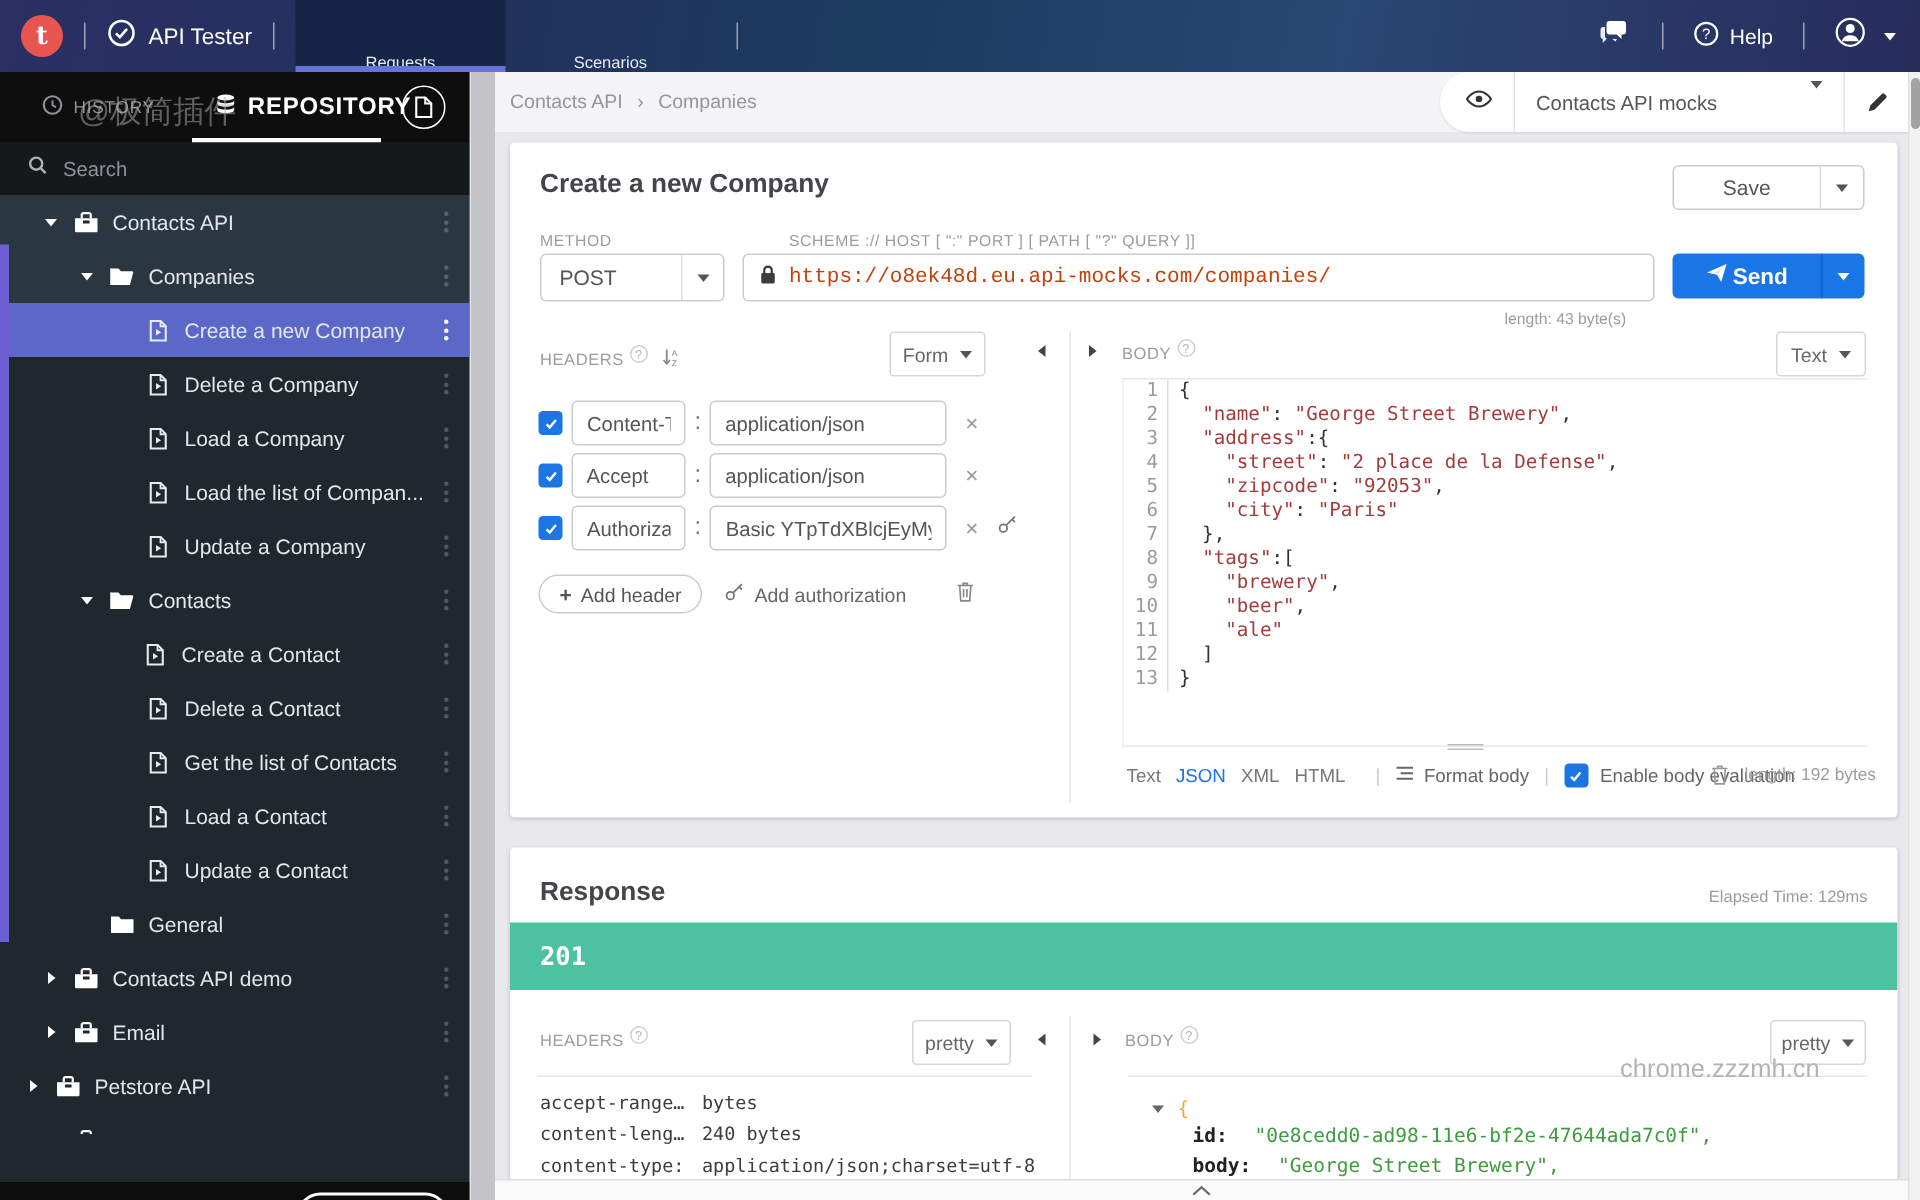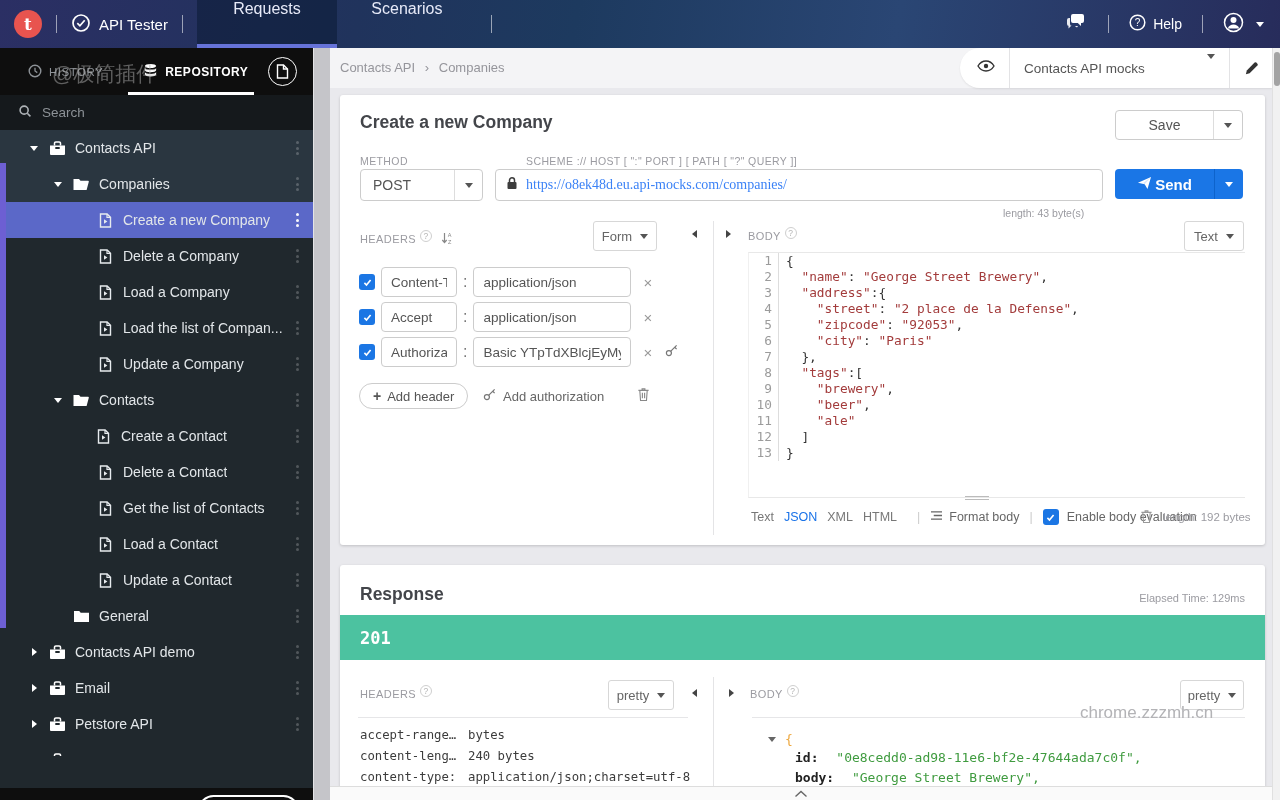--- a/index.html
+++ b/index.html
@@ -8,36 +8,36 @@
 
   
   .navbar { position:absolute; left:0; top:0; width:1280px; height:48px;
     background:linear-gradient(100deg,#2b2f64 0%,#20335c 28%,#1d3a5f 45%,#2a4674 70%,#272c5b 100%);
     display:flex; align-items:center; color:#fff; z-index:40; }
   .logo { width:28px; height:28px; border-radius:50%; background:#e8544f; color:#fff;
     font-family:"DejaVu Serif", serif; font-weight:bold; font-size:17px;
     display:flex; align-items:center; justify-content:center; margin-left:14px; }
   .nav-div { width:1px; height:18px; background:rgba(255,255,255,.55); margin:0 14px; }
   .appname { display:flex; align-items:center; gap:8px; font-size:15px; }
-  .nav-tab { height:48px; width:140px; display:flex; align-items:flex-start; justify-content:center;
-    font-size:16px; color:#e7eaf8; position:relative; cursor:pointer; }
+  .nav-tab { height:48px; width:140px; display:flex; align-items:flex-end; justify-content:center;
+    font-size:11px; color:#e7eaf8; position:relative; cursor:pointer; }
   .nav-tab.active { background:rgba(7,24,48,.5); }
   .nav-tab.active::after { content:""; position:absolute; left:0; bottom:0; width:100%; height:4px; background:#6673d9; }
   .nav-right { margin-left:auto; display:flex; align-items:center; }
   .nav-right .nav-div { margin:0 20px; }
   .helpwrap { display:flex; align-items:center; gap:7px; font-size:14px; }
   .cdn { width:0; height:0; border-left:4px solid transparent; border-right:4px solid transparent; border-top:5px solid #fff; }
 
   
   .sidebar { position:absolute; left:0; top:48px; width:313px; height:752px; background:#20282d; z-index:30; overflow:hidden; }
   .sb-head { position:absolute; left:0; top:0; width:313px; height:47px; background:#0e0e0e;
     display:flex; align-items:center; }
   .sb-tab { display:flex; align-items:center; gap:7px; font-size:11.5px; letter-spacing:.5px; cursor:pointer; }
   .sb-tab.history { color:#8d9297; margin-left:28px; }
-  .sb-tab.repo { color:#fff; font-weight:bold; font-size:12px; margin-left:40px; }
+  .sb-tab.repo { color:#fff; font-weight:bold; font-size:16px; margin-left:40px; }
   .repo-underline { position:absolute; left:128px; bottom:0; width:126px; height:3px; background:#fff; }
   .newreq-btn { position:absolute; right:16px; top:9px; width:29px; height:29px; border:1.6px solid #fff; border-radius:50%;
     display:flex; align-items:center; justify-content:center; cursor:pointer; }
   .sb-search { position:absolute; left:0; top:47px; width:313px; height:35px; background:#15191c;
     display:flex; align-items:center; padding-left:18px; gap:10px; }
   .sb-search input { background:transparent; border:none; outline:none; color:#9aa0a4; font-size:13.5px; width:220px;
     font-family:"Liberation Sans",sans-serif; }
   .sb-search input::placeholder { color:#8d9297; }
   .tree { position:absolute; left:0; top:82px; width:313px; height:626px; overflow:hidden; }
   .tree-row { height:36px; display:flex; align-items:center; color:#e2e6e9; font-size:14px; cursor:pointer; position:relative; }
@@ -94,21 +94,21 @@
   .send-btn .car { border-left:1px solid #0d63cc; }
   .send-btn .cdn2 { border-top-color:#fff; }
 
   .select { position:absolute; height:32px; border:1px solid #ccc; border-radius:4px; background:#fff;
     display:flex; align-items:stretch; cursor:pointer; }
   .select .val { flex:1; display:flex; align-items:center; padding-left:12px; font-size:14px; color:#555; }
   .select .car { width:28px; border-left:1px solid #ddd; display:flex; align-items:center; justify-content:center; }
 
   .url-input { position:absolute; height:32px; border:1px solid #ccc; border-radius:4px; background:#fff;
     display:flex; align-items:center; padding:0 10px; gap:8px; }
-  .url-input input { border:none; outline:none; font-size:14px; color:#3b82f6; width:560px; font-family:Liberation Serif, serif; }
+  .url-input input { border:none; outline:none; font-size:14px; color:#c2410c; width:560px; font-family:Liberation Mono, monospace; }
   .note { position:absolute; font-size:10.5px; color:#9b9ba1; }
 
   .dd { position:absolute; height:30px; border:1px solid #d7d7d7; border-radius:3px; background:#fff;
     display:flex; align-items:center; justify-content:center; gap:8px; font-size:13px; color:#666; cursor:pointer; }
 
   .chev-l { width:0; height:0; border-top:4.5px solid transparent; border-bottom:4.5px solid transparent; border-right:5.5px solid #444; cursor:pointer; }
   .chev-r { width:0; height:0; border-top:4.5px solid transparent; border-bottom:4.5px solid transparent; border-left:5.5px solid #444; cursor:pointer; }
   .vdiv { position:absolute; width:1px; background:#e4e4e6; }
 
   
@@ -510,21 +510,21 @@
             <rect x="6.3" y="6" width="4.4" height="2" fill="#20282d"></rect>
           </svg>
         </span>
         <span class="t-label">Email</span>
         <span class="kebab">
           <i></i>
           <i></i>
           <i></i>
         </span>
       </div>
-      <div class="tree-row  " style="padding-left: 26px;">
+      <div class="tree-row  " style="padding-left: 14px;">
         <span class="caret">
           <span class="right"></span>
         </span>
         <span class="t-icon">
           <svg width="17" height="14" viewBox="0 0 17 14">
             <path d="M1 4.5h15V13a1 1 0 0 1-1 1H2a1 1 0 0 1-1-1z" fill="#fff"></path>
             <path d="M5.5 4.5V2.3A1.3 1.3 0 0 1 6.8 1h3.4a1.3 1.3 0 0 1 1.3 1.3v2.2" fill="none" stroke="#fff" stroke-width="1.5"></path>
             <rect x="6.3" y="6" width="4.4" height="2" fill="#20282d"></rect>
           </svg>
         </span>

